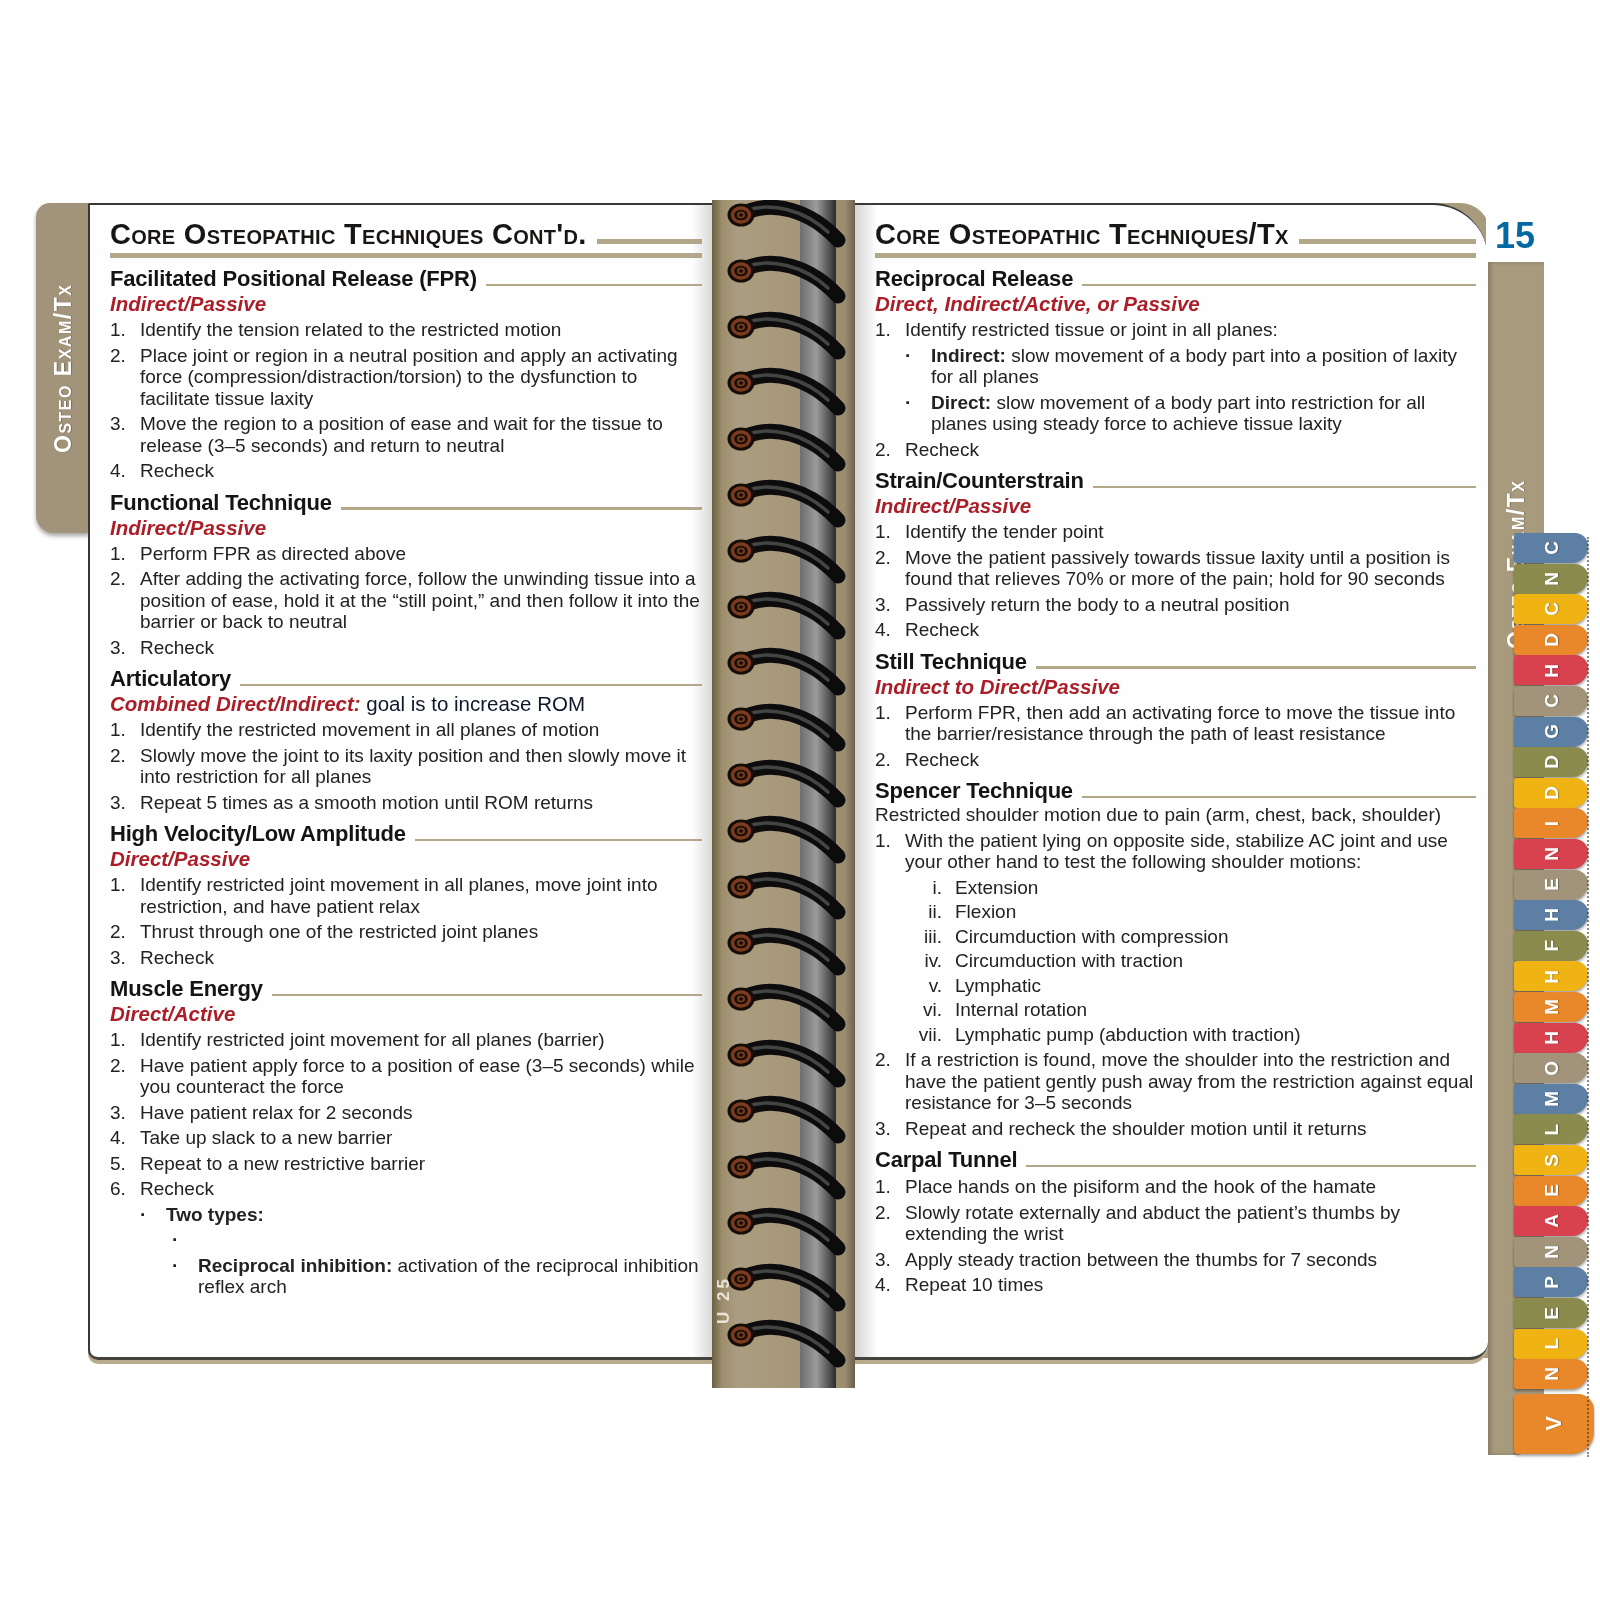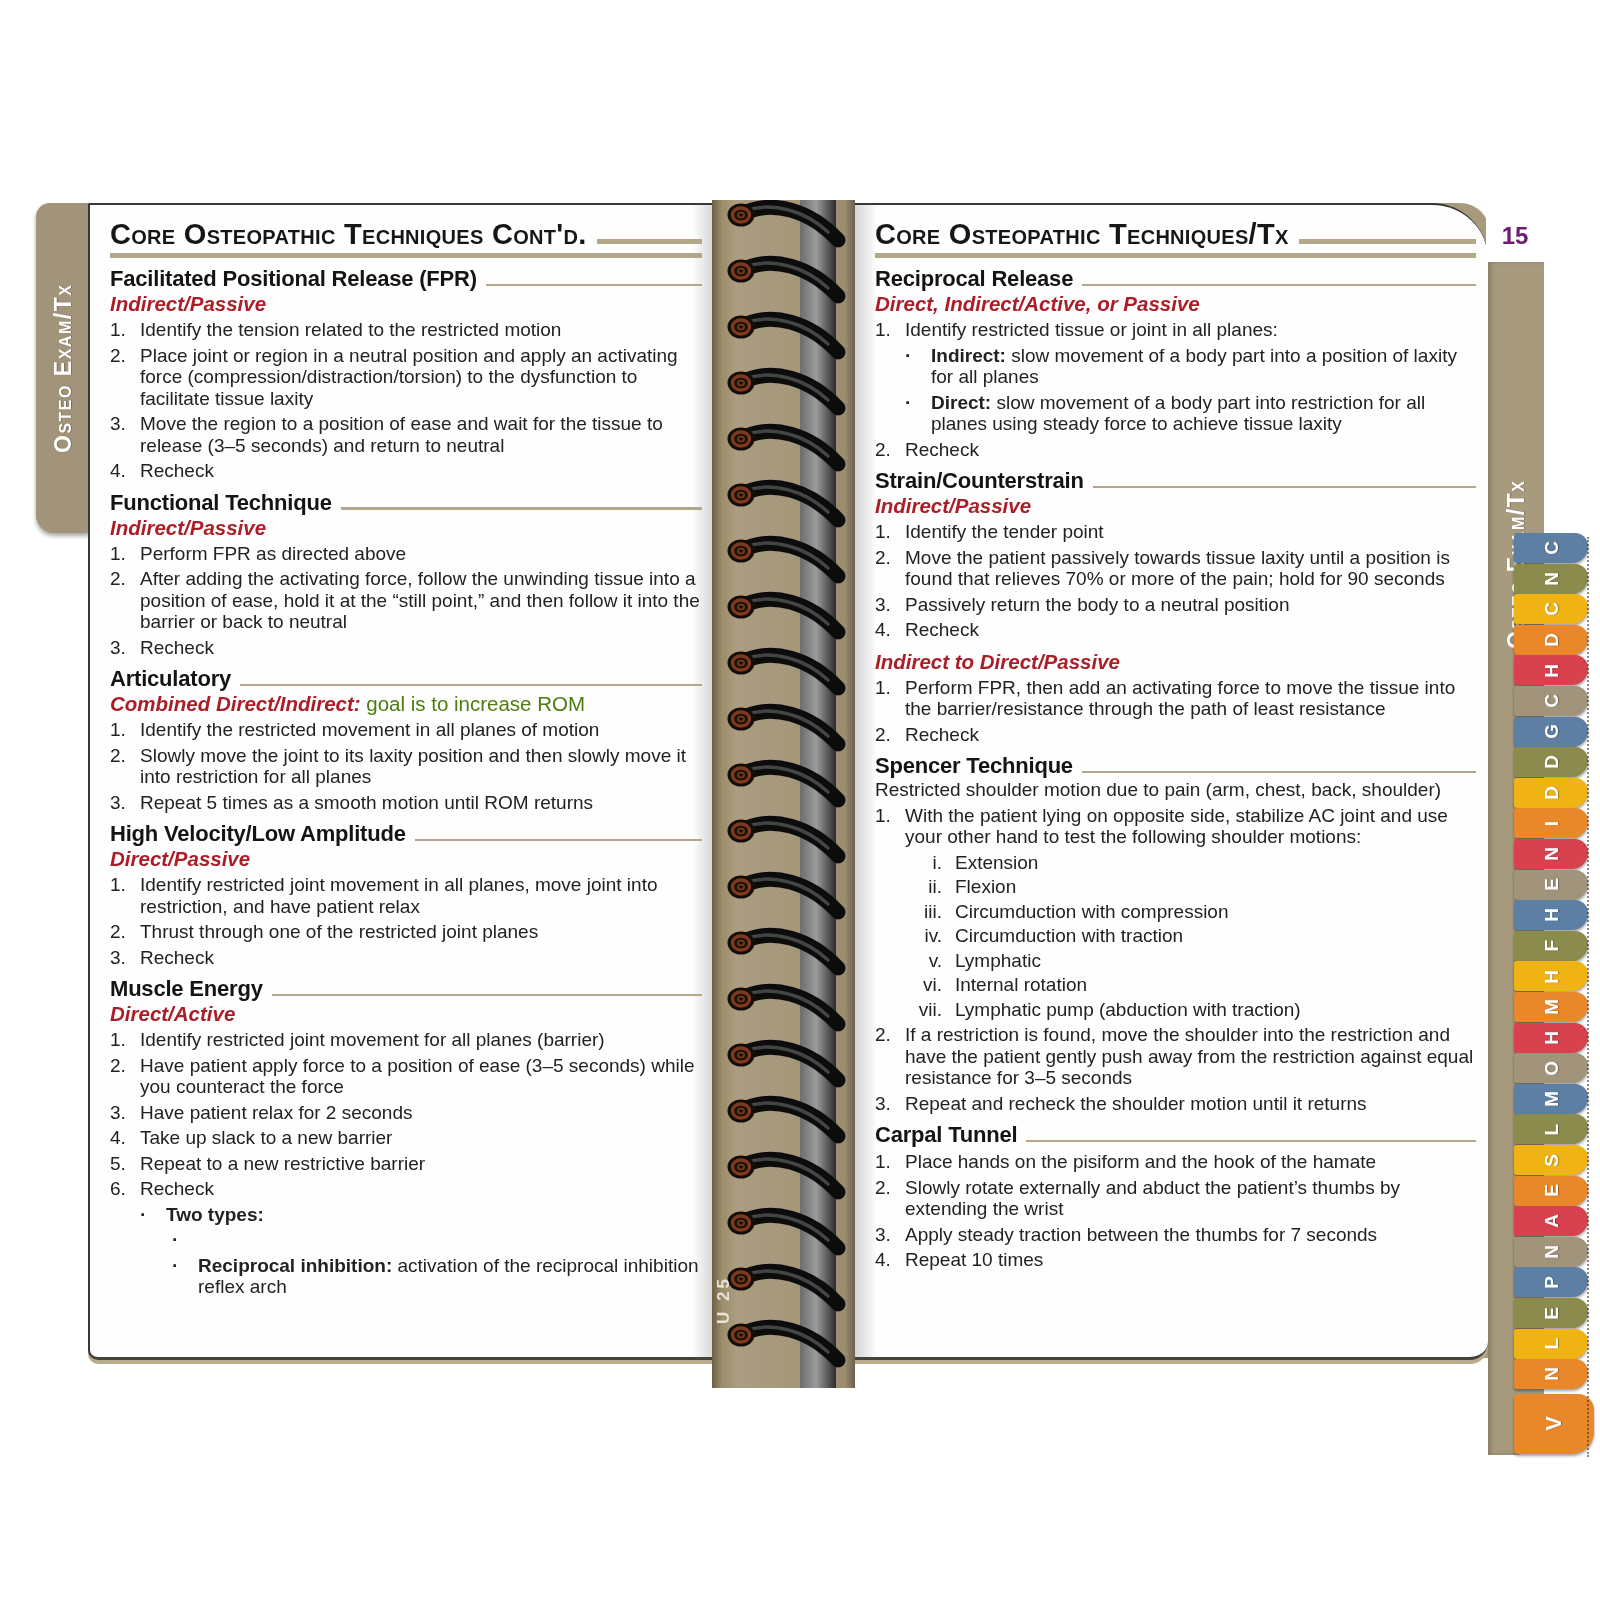--- a/index.html
+++ b/index.html
@@ -29,21 +29,21 @@
   .page-title{font-variant:small-caps;font-weight:700;font-size:29px;line-height:34px;
               letter-spacing:.3px;color:#171614;white-space:nowrap;}
   .title-rule{flex:1;height:5px;background:#b3a78a;margin:0 0 7px 10px;}
   .title-bar{height:5px;background:#b3a78a;margin:2px 0 8px 0;}
 
   .section{margin-top:9px;}
   .sec-head{display:flex;align-items:flex-end;}
   .sec-title{font-weight:700;font-size:22px;line-height:24px;color:#141414;letter-spacing:-.2px;white-space:nowrap;}
   .sec-rule{flex:1;height:2.5px;background:#b3a78a;margin:0 0 5px 9px;}
   .sec-sub{font-size:20.5px;line-height:23px;font-weight:700;font-style:italic;color:#ab1e28;margin:1px 0 3px 0;}
-  .sec-sub .suffix{color:#4d7c0f;font-weight:400;font-style:normal;}
+  .sec-sub .suffix{color:#0f172a;font-weight:400;font-style:normal;}
   .sec-intro{font-size:19px;line-height:21.5px;margin:1px 0 2px 0;}
 
   .step{display:flex;margin:4px 0;font-size:19px;line-height:21.5px;}
   .step .m{flex:0 0 30px;}
   .step .t{flex:1;}
   .k-b1{padding-left:30px;}  .k-b1 .m{flex:0 0 26px;font-weight:700;}
   .k-b2{padding-left:62px;}  .k-b2 .m{flex:0 0 26px;font-weight:700;}
   .k-r{padding-left:24px;margin:3px 0;}
   .k-r .m{flex:0 0 56px;text-align:right;padding-right:13px;box-sizing:border-box;}
 
@@ -58,21 +58,21 @@
                  border-radius:14px 0 0 18px;box-shadow:0 3px 4px rgba(0,0,0,.35);}
   .vert-label{position:absolute;inset:0;display:flex;align-items:center;justify-content:center;
               writing-mode:vertical-rl;transform:rotate(180deg);
               font-variant:small-caps;font-weight:800;font-size:23px;letter-spacing:1.5px;color:#ffffff;
               text-shadow:0 1px 1px rgba(0,0,0,.25);white-space:nowrap;}
   #right-strip{position:absolute;left:1488px;top:262px;width:56px;height:1193px;background:#a79a7d;
                border-radius:0 0 30px 0;box-shadow:inset 3px 0 4px rgba(0,0,0,.18);}
   #right-strip-label{position:absolute;left:1488px;top:272px;width:56px;height:585px;}
   #page-num-box{position:absolute;left:1486px;top:210px;width:58px;height:52px;background:#ffffff;
                 display:flex;align-items:center;justify-content:center;}
-  .page-num{font-weight:700;font-size:24px;color:#701a75;}
+  .page-num{font-weight:700;font-size:36px;color:#0369a1;}
 
   #tabs{position:absolute;left:1514px;top:533px;width:86px;height:940px;}
   .tab{position:absolute;left:0;width:74px;height:30px;border-radius:3px 13px 16px 3px;
        display:flex;align-items:center;justify-content:center;
        box-shadow:0 2px 3px rgba(0,0,0,.38);}
   .tab span{writing-mode:vertical-rl;transform:rotate(180deg);
             color:#fff;font-weight:800;font-size:19px;line-height:1;
             text-shadow:0 1px 1px rgba(0,0,0,.3);}
   .tab.big{width:80px;height:60px;border-radius:4px 16px 22px 4px;}
   .tab.big span{font-size:22px;}
@@ -338,20 +338,24 @@
             <div class="step k-n">
               <span class="m">3.</span>
               <span class="t">Passively return the body to a neutral position</span>
             </div>
             <div class="step k-n">
               <span class="m">4.</span>
               <span class="t">Recheck</span>
             </div>
           </div>
           <div class="section">
+            <div class="sec-head">
+              <span class="sec-title">Still Technique</span>
+              <div class="sec-rule"></div>
+            </div>
             <div class="sec-sub"><span>Indirect to Direct/Passive</span></div>
             <div class="step k-n">
               <span class="m">1.</span>
               <span class="t">Perform FPR, then add an activating force to move the tissue into the barrier/resistance through the path of least resistance</span>
             </div>
             <div class="step k-n">
               <span class="m">2.</span>
               <span class="t">Recheck</span>
             </div>
           </div>

